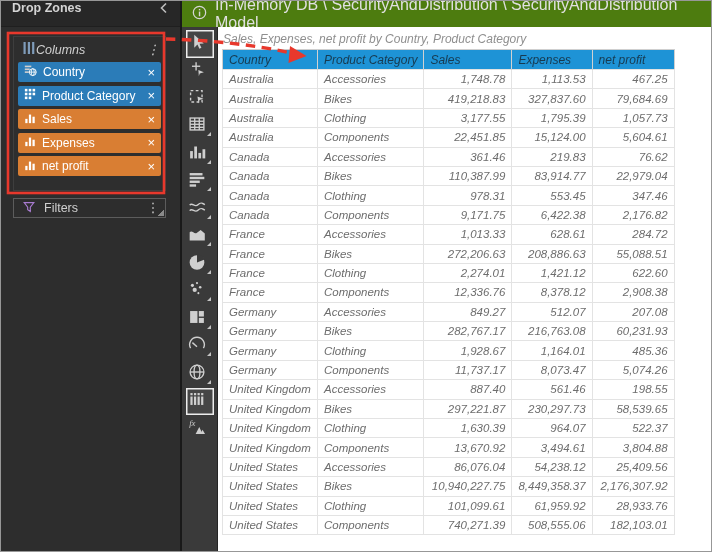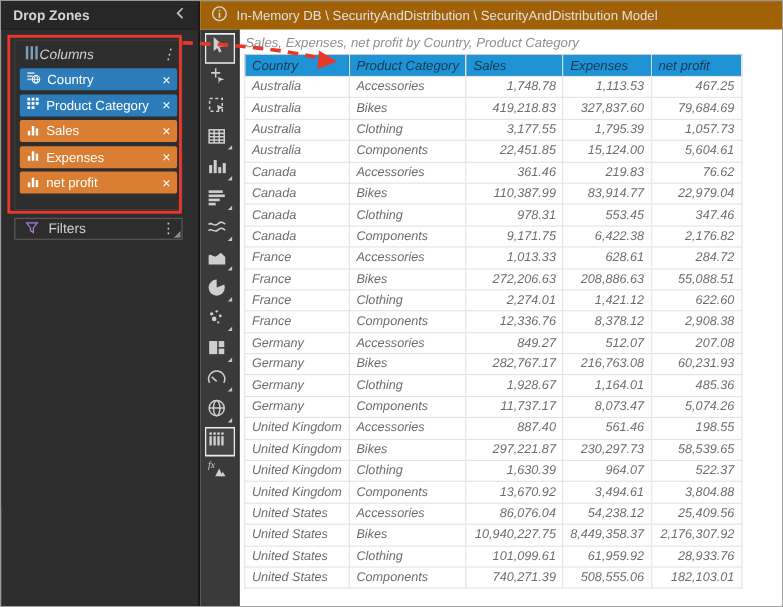--- a/index.html
+++ b/index.html
@@ -6,42 +6,42 @@
   *{box-sizing:border-box;}
   .app{
     position:relative;width:712px;height:552px;border:1px solid #979797;
     display:flex;background:#fff;overflow:hidden;
     font-family:"Liberation Sans",sans-serif;
     --dim:#2b7cb8; --meas:#d97e33; --th:#1e93d6; --ann:#e8382c; --funnel:#a87bd0;
   }
   
   .sidebar{flex:0 0 179px;background:#2d2d2d;display:flex;flex-direction:column;}
   .sidebar-header{height:26px;background:#272727;border-bottom:1px solid #1f1f1f;
-    display:flex;align-items:center;justify-content:space-between;padding:0 10px 0 11px;
+    display:flex;align-items:flex-start;justify-content:space-between;padding:0 10px 0 11px;
     color:#d4d4d4;font-size:12.5px;font-weight:bold;}
   .zone-box{margin:9px 14px 0 12px;border:1px solid #3e3e3e;background:#2e2e2e;}
   .zone-header{height:25px;display:flex;align-items:center;gap:0;padding:0 5px 0 8px;
     color:#d0d0d0;font-size:12.5px;font-style:italic;}
   .zone-header .spacer{flex:1;}
   .ellipsis-btn{color:#cfcfcf;font-size:13px;width:14px;text-align:center;line-height:14px;cursor:pointer;}
   .pill-list{display:flex;flex-direction:column;gap:3.5px;padding:0 4px 14px;}
   .pill{height:20px;border-radius:2px;display:flex;align-items:center;gap:6px;
     padding:0 6px;color:#fff;font-size:12px;white-space:nowrap;}
   .pill.dimension{background:var(--dim);}
   .pill.measure{background:var(--meas);}
   .pill .close{margin-left:auto;font-size:13px;line-height:1;color:#fff;cursor:pointer;}
   .filters-box{margin:7px 14px 0 12px;height:20px;border:1px solid #5c5c5c;
     display:flex;align-items:center;gap:8px;padding:0 5px 0 8px;color:#d0d0d0;
     font-size:12.5px;position:relative;}
   .filters-box .grip{position:absolute;right:1px;bottom:1px;width:7px;height:7px;
     background:linear-gradient(135deg,transparent 55%,#8a8a8a 55%);}
   
   .right{flex:1;display:flex;flex-direction:column;border-left:2px solid #191919;min-width:0;}
-  .breadcrumb-bar{height:26px;background:#a16207;display:flex;align-items:center;
-    gap:8px;padding:0 10px;color:#e0e0e0;font-size:12px;flex:0 0 26px;}
+  .breadcrumb-bar{height:26px;background:#4d7c0f;display:flex;align-items:center;
+    gap:8px;padding:0 10px;color:#e0e0e0;font-size:16px;flex:0 0 26px;}
   .right-lower{flex:1;display:flex;min-height:0;}
   .toolstrip{flex:0 0 36px;background:#3a3a3a;display:flex;flex-direction:column;
     align-items:center;padding-top:3px;border-right:1px solid #242424;}
   .tool{flex:0 0 27.5px;width:28px;display:flex;align-items:center;justify-content:flex-start;
     position:relative;cursor:pointer;}
   .tool.selected{box-shadow:inset 0 0 0 1.5px #ededed;background:#454545;}
   .tool.corner::after{content:"";position:absolute;right:3px;bottom:4px;width:0;height:0;
     border-left:4px solid transparent;border-bottom:4px solid #c4c4c4;}
   .content{flex:1;background:#fff;padding:4px 0 0 4px;overflow:hidden;font-style:italic;}
   .content-title{font-size:12px;color:#8f8f8f;line-height:16px;margin:0 0 2px 1px;}

